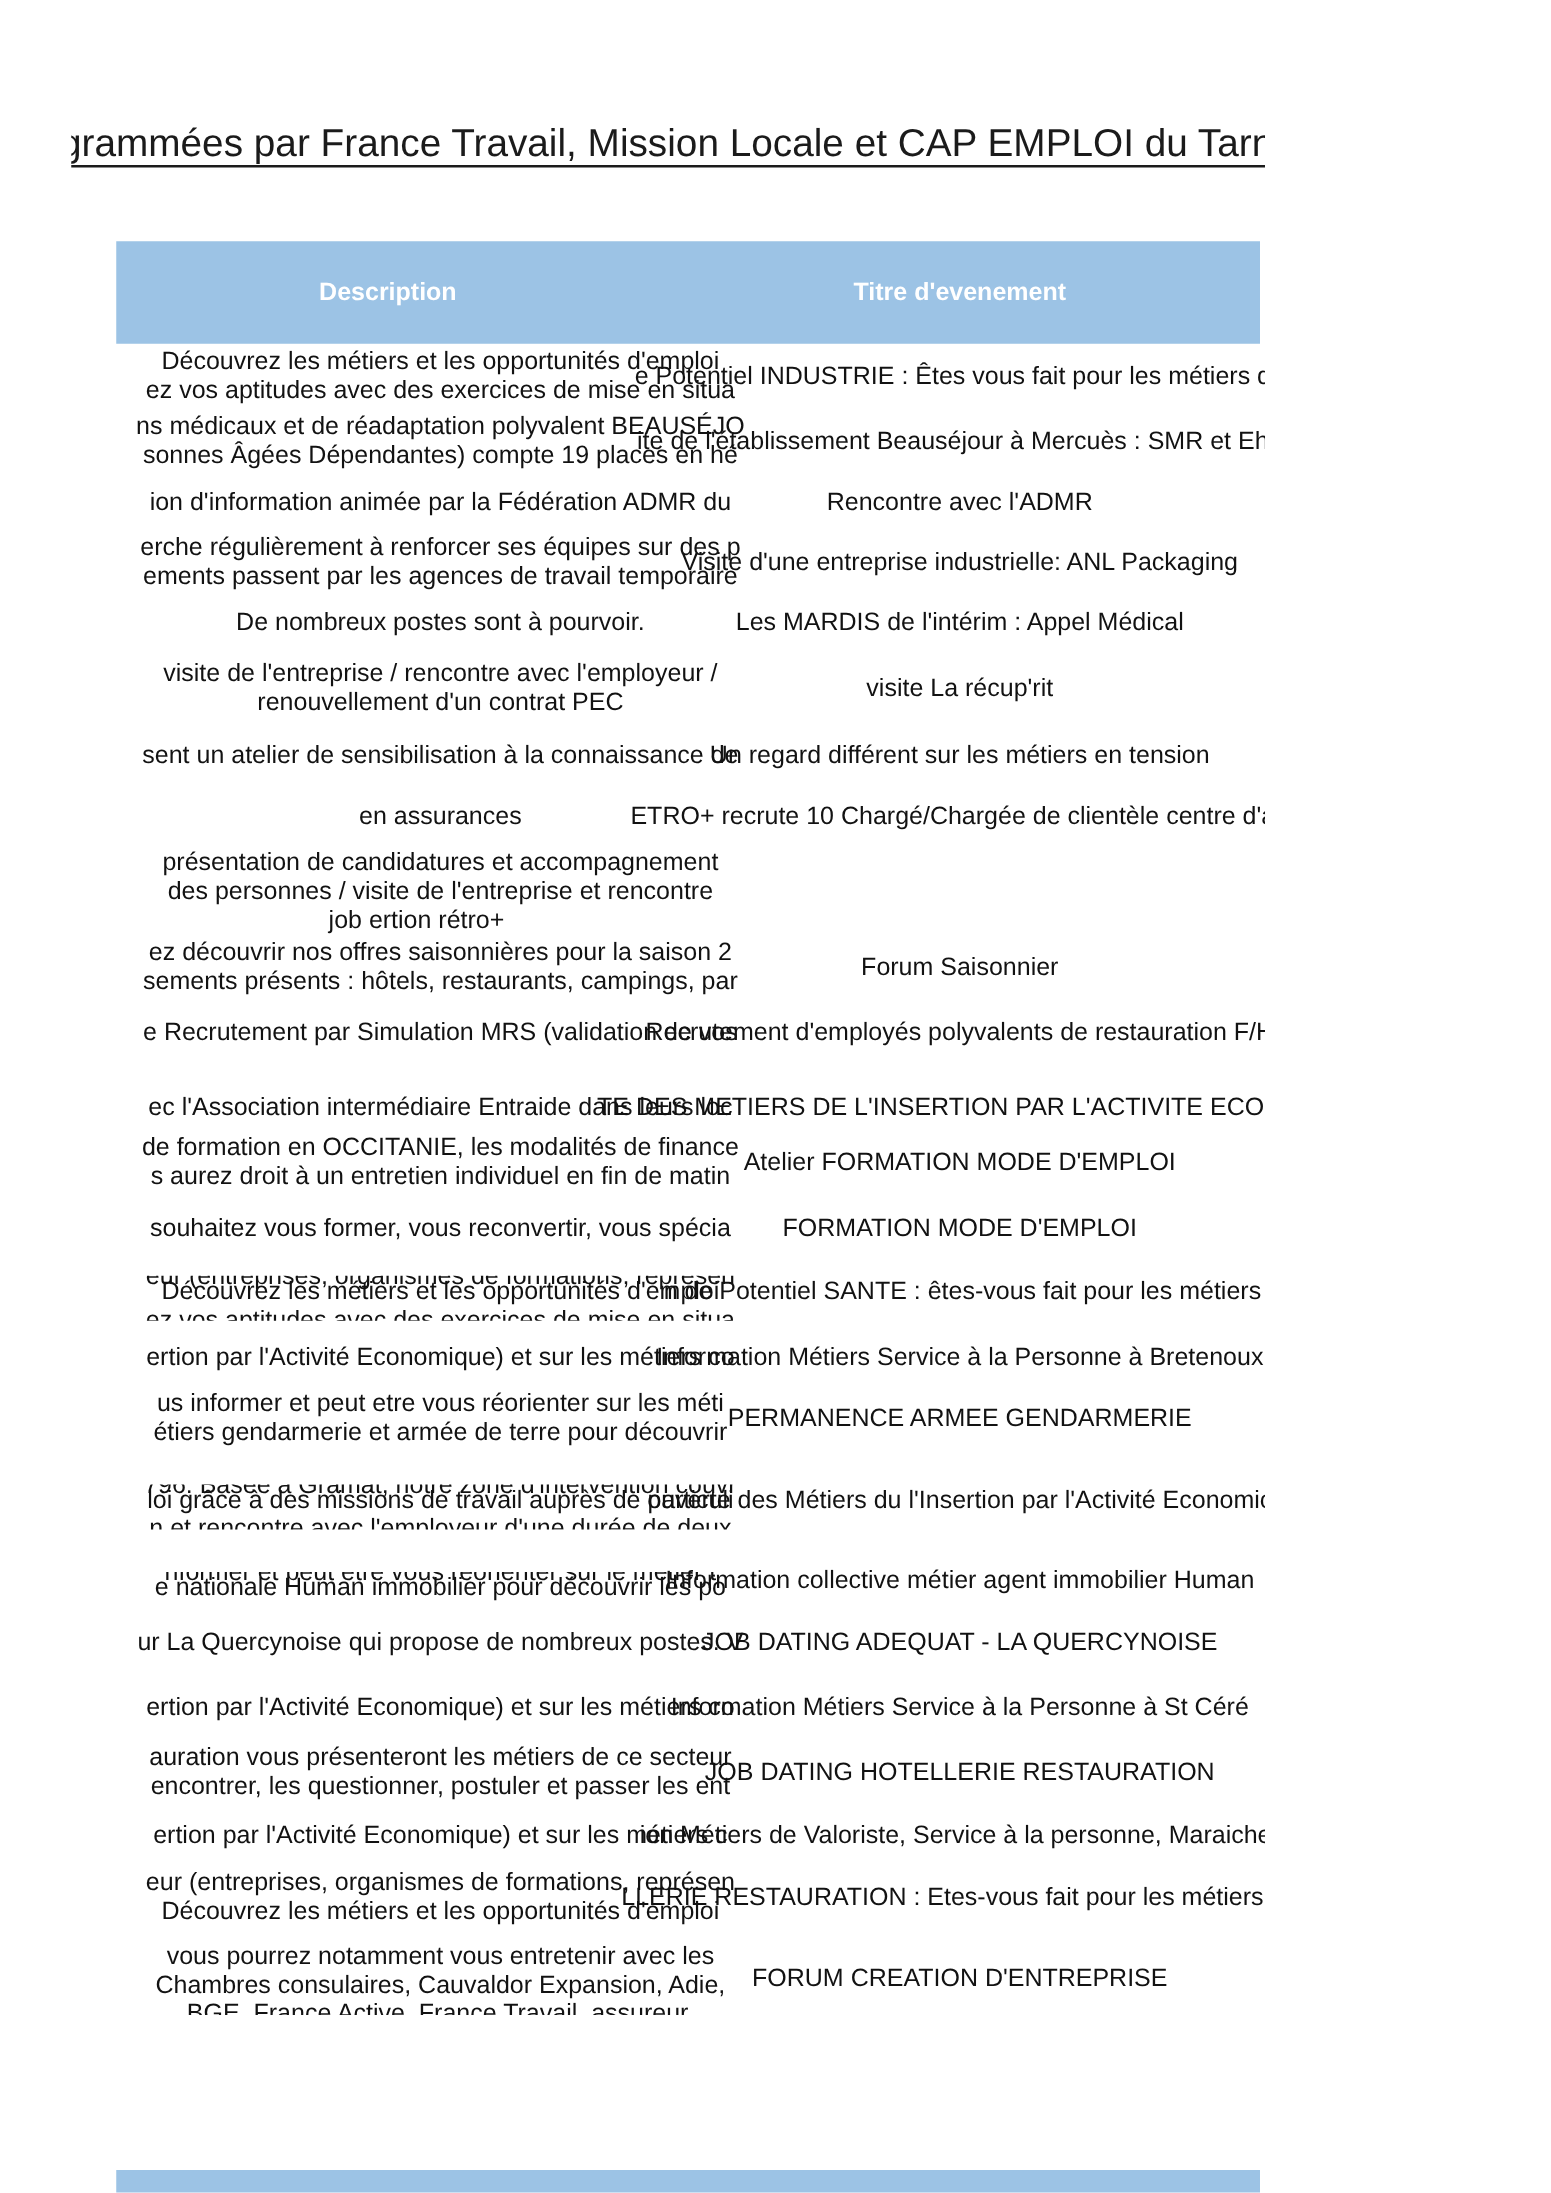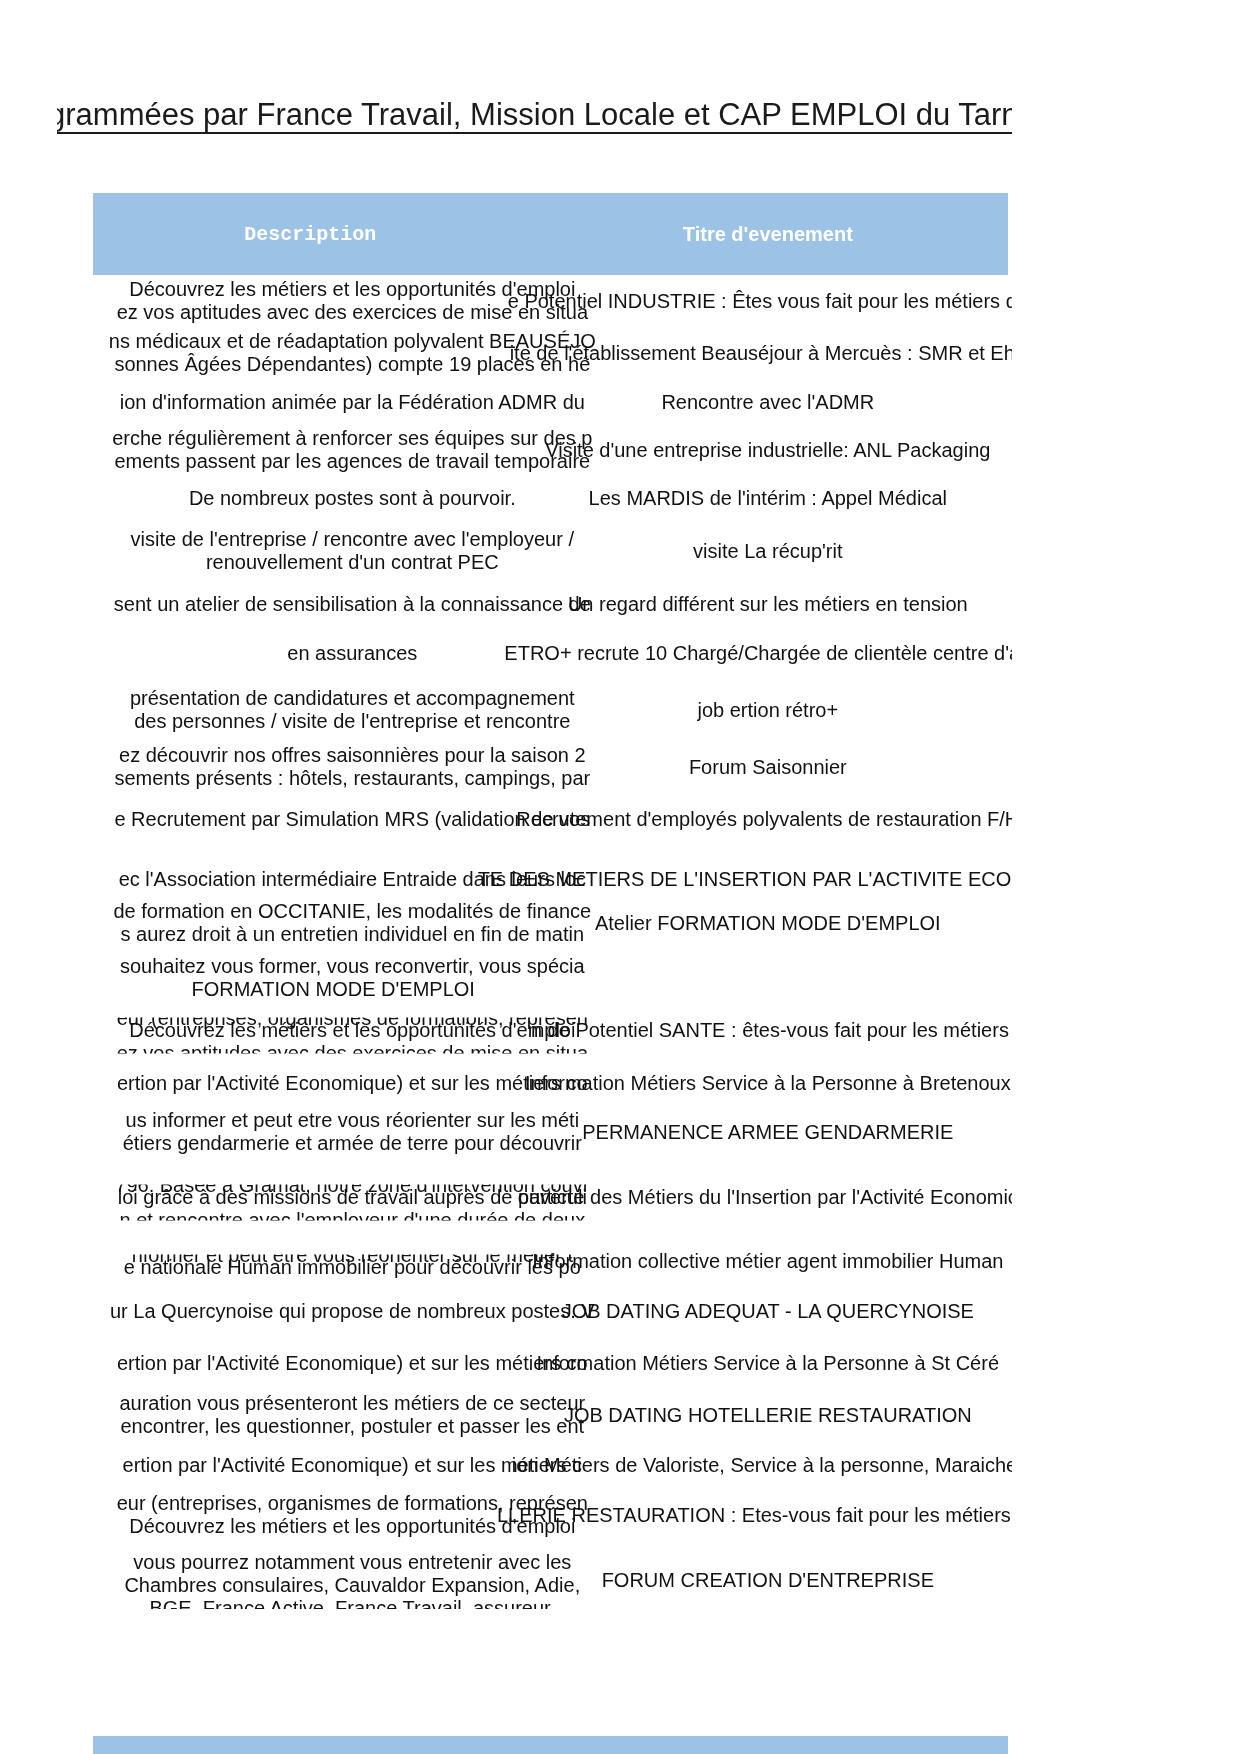--- a/index.html
+++ b/index.html
@@ -12,21 +12,21 @@
     position:absolute;top:97px;left:-9px;white-space:nowrap;
     font-size:31px;font-weight:400;color:#1b1b1b;
     text-decoration:underline;text-decoration-thickness:2px;text-underline-offset:7px;
   }
   .table{position:absolute;top:193px;left:36px;width:915px;}
   .thead{display:flex;height:82px;background:var(--header-bg,#9cc3e5);}
   .th{
     display:flex;align-items:center;justify-content:center;
     color:var(--header-fg,#ffffff);font-weight:700;font-size:20px;
   }
-  .th-desc{width:47.5%;font-family:Liberation Mono, monospace;}
+  .th-desc{width:47.5%;}
   .th-titre{width:52.5%;}
   .tr{display:flex;}
   .td{display:flex;flex-direction:column;justify-content:center;align-items:center;}
   .td-desc{width:47.5%;}
   .td-titre{width:52.5%;}
   .line{
     white-space:nowrap;flex:none;
     font-size:20px;line-height:23px;height:23px;color:#121212;
   }
   .td-desc .line{transform:translateX(42px);}
@@ -113,21 +113,21 @@
           </div>
         </div>
         <div class="tr" style="min-height: 52px;">
           <div class="td td-desc">
             <div class="line"><span class="t">en assurances</span></div>
           </div>
           <div class="td td-titre">
             <div class="line"><span class="t">ETRO+ recrute 10 Chargé/Chargée de clientèle centre d'ap</span></div>
           </div>
         </div>
-        <div class="tr" style="min-height: 62px;">
+        <div class="tr" style="min-height: 62px; flex-direction: column;">
           <div class="td td-desc">
             <div class="line"><span class="t">présentation de candidatures et accompagnement</span></div>
             <div class="line"><span class="t">des personnes / visite de l'entreprise et rencontre</span></div>
           </div>
           <div class="td td-titre">
             <div class="line"><span class="t">job ertion rétro+</span></div>
           </div>
         </div>
         <div class="tr" style="min-height: 52px;">
           <div class="td td-desc">
@@ -156,21 +156,21 @@
         </div>
         <div class="tr" style="min-height: 64px;">
           <div class="td td-desc">
             <div class="line"><span class="t">de formation en OCCITANIE, les modalités de finance</span></div>
             <div class="line"><span class="t">s aurez droit à un entretien individuel en fin de matin</span></div>
           </div>
           <div class="td td-titre">
             <div class="line"><span class="t">Atelier FORMATION MODE D'EMPLOI</span></div>
           </div>
         </div>
-        <div class="tr" style="min-height: 42px; flex-direction: column;">
+        <div class="tr" style="min-height: 42px;">
           <div class="td td-desc">
             <div class="line"><span class="t">souhaitez vous former, vous reconvertir, vous spécia</span></div>
           </div>
           <div class="td td-titre">
             <div class="line"><span class="t">FORMATION MODE D'EMPLOI</span></div>
           </div>
         </div>
         <div class="tr" style="min-height: 58px; gap: 16px;">
           <div class="td td-desc">
             <div class="line cut-top"><span class="t">eur (entreprises, organismes de formations, represen</span></div>

